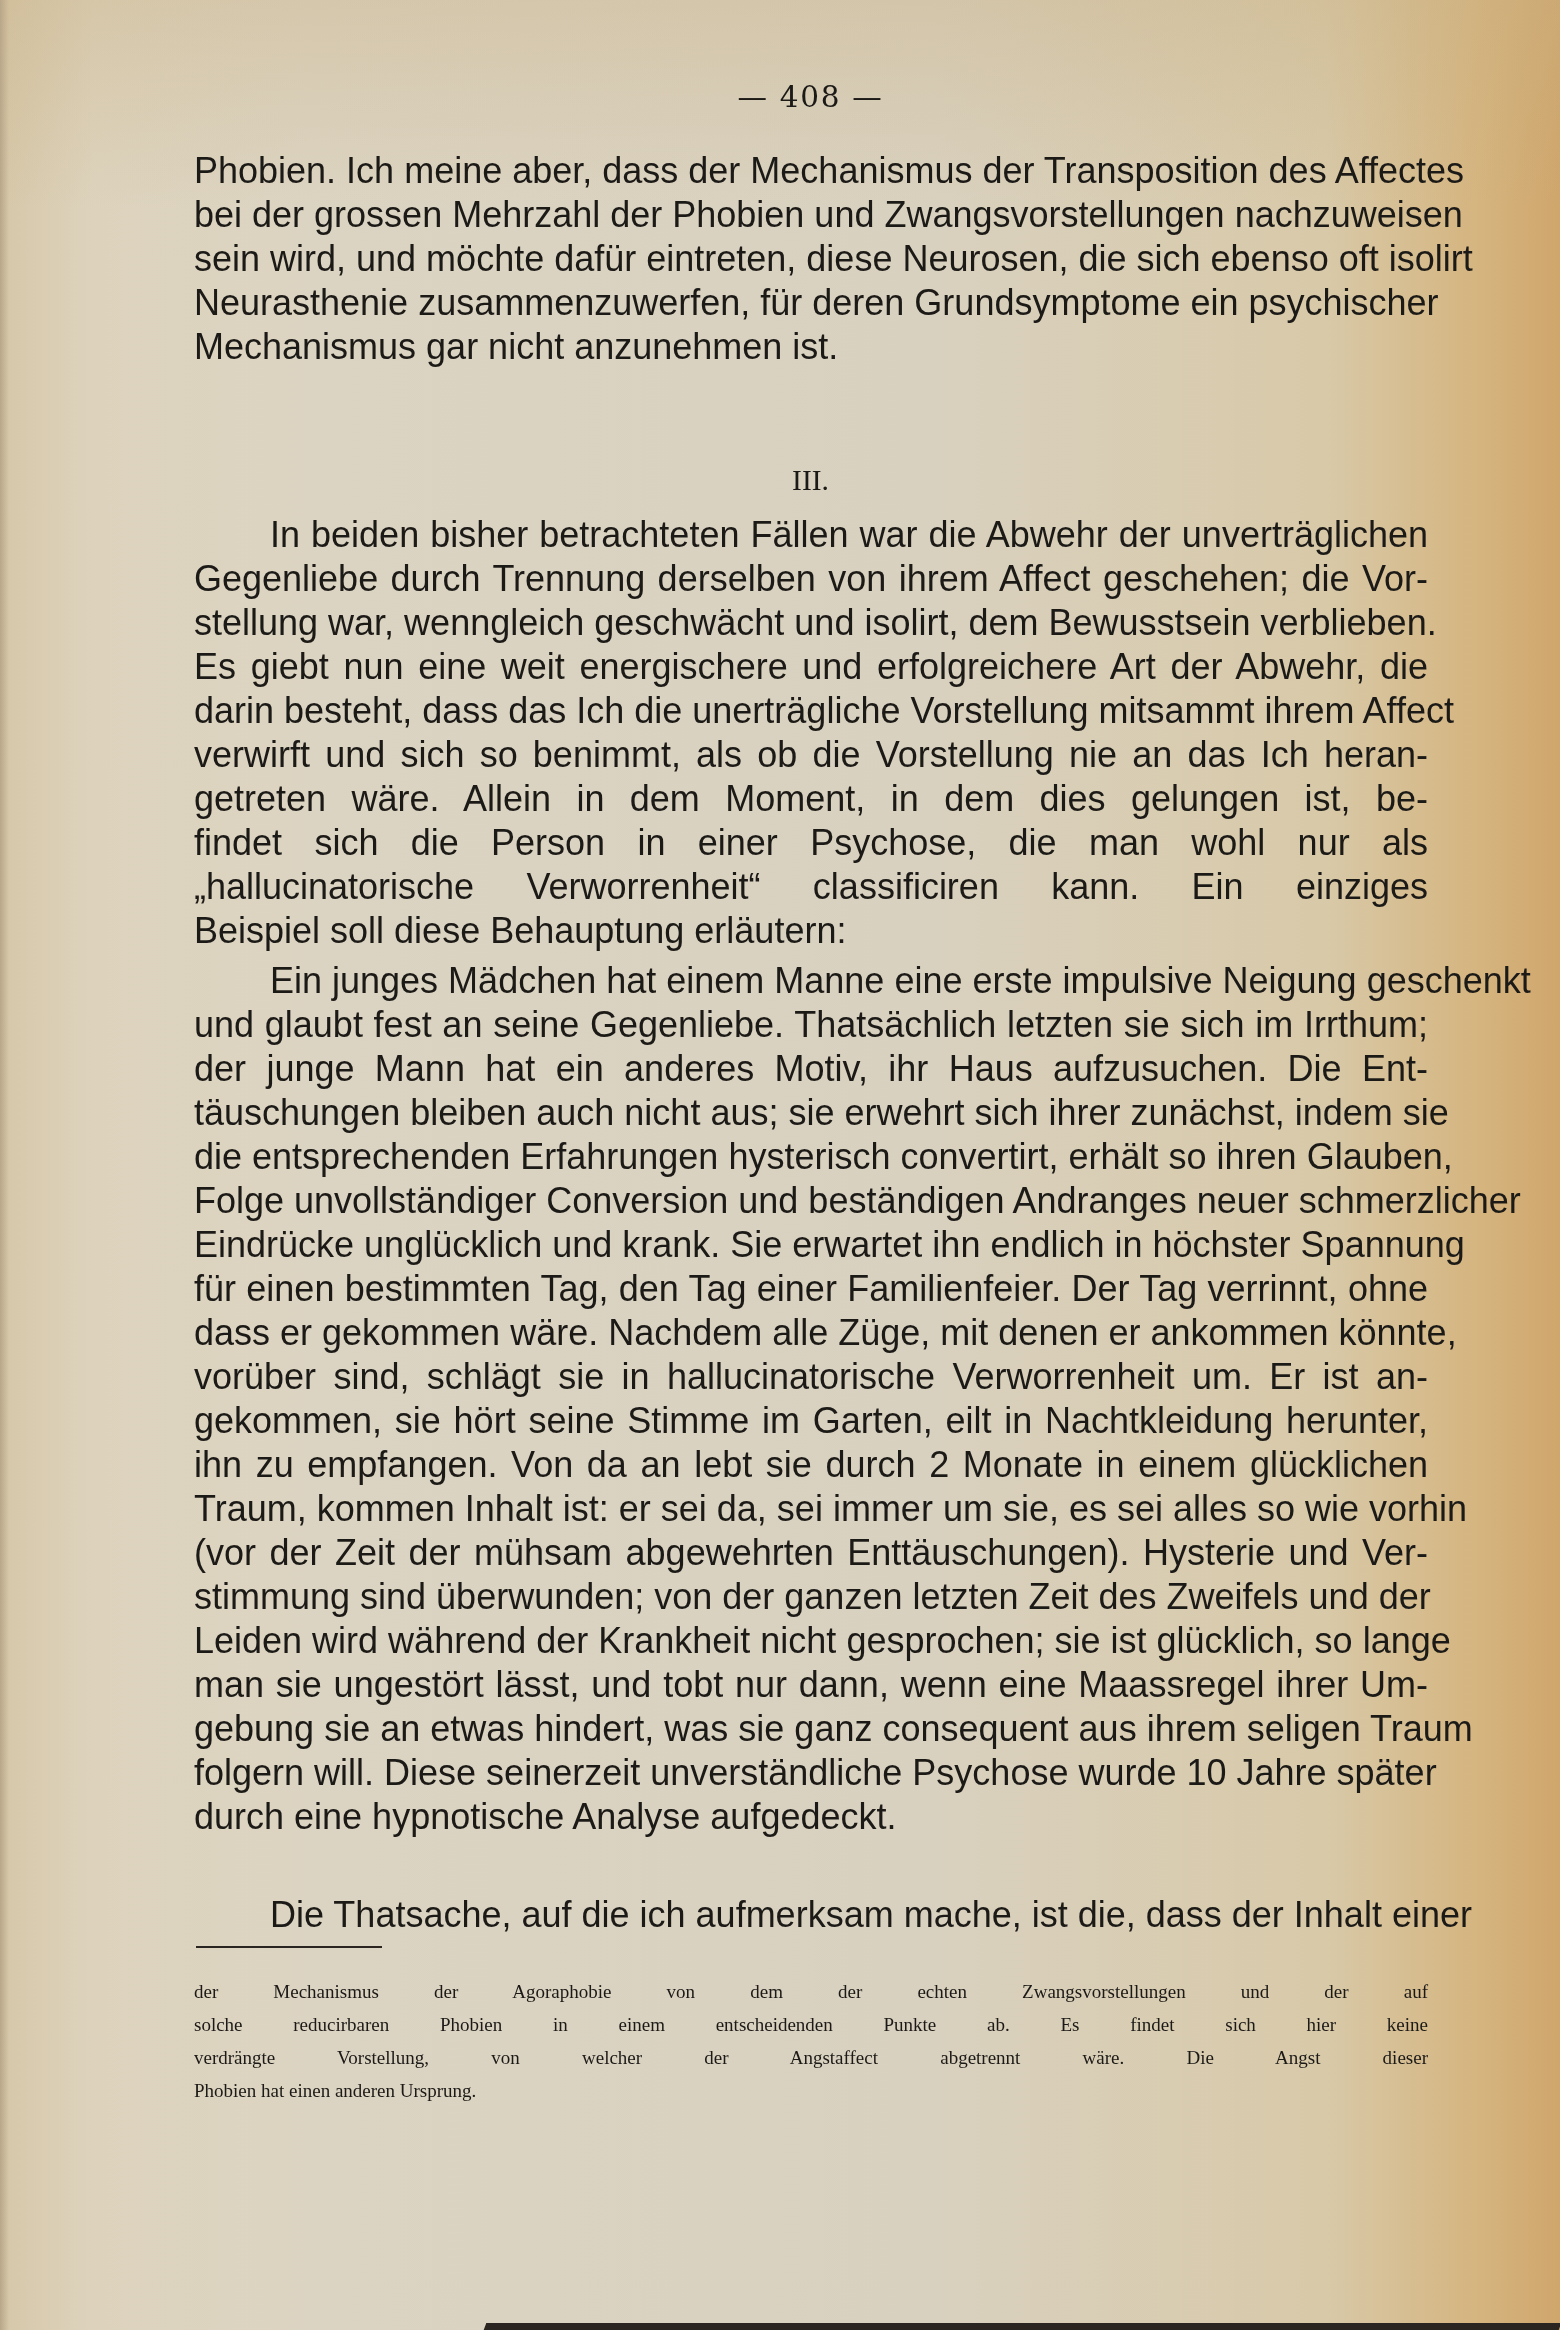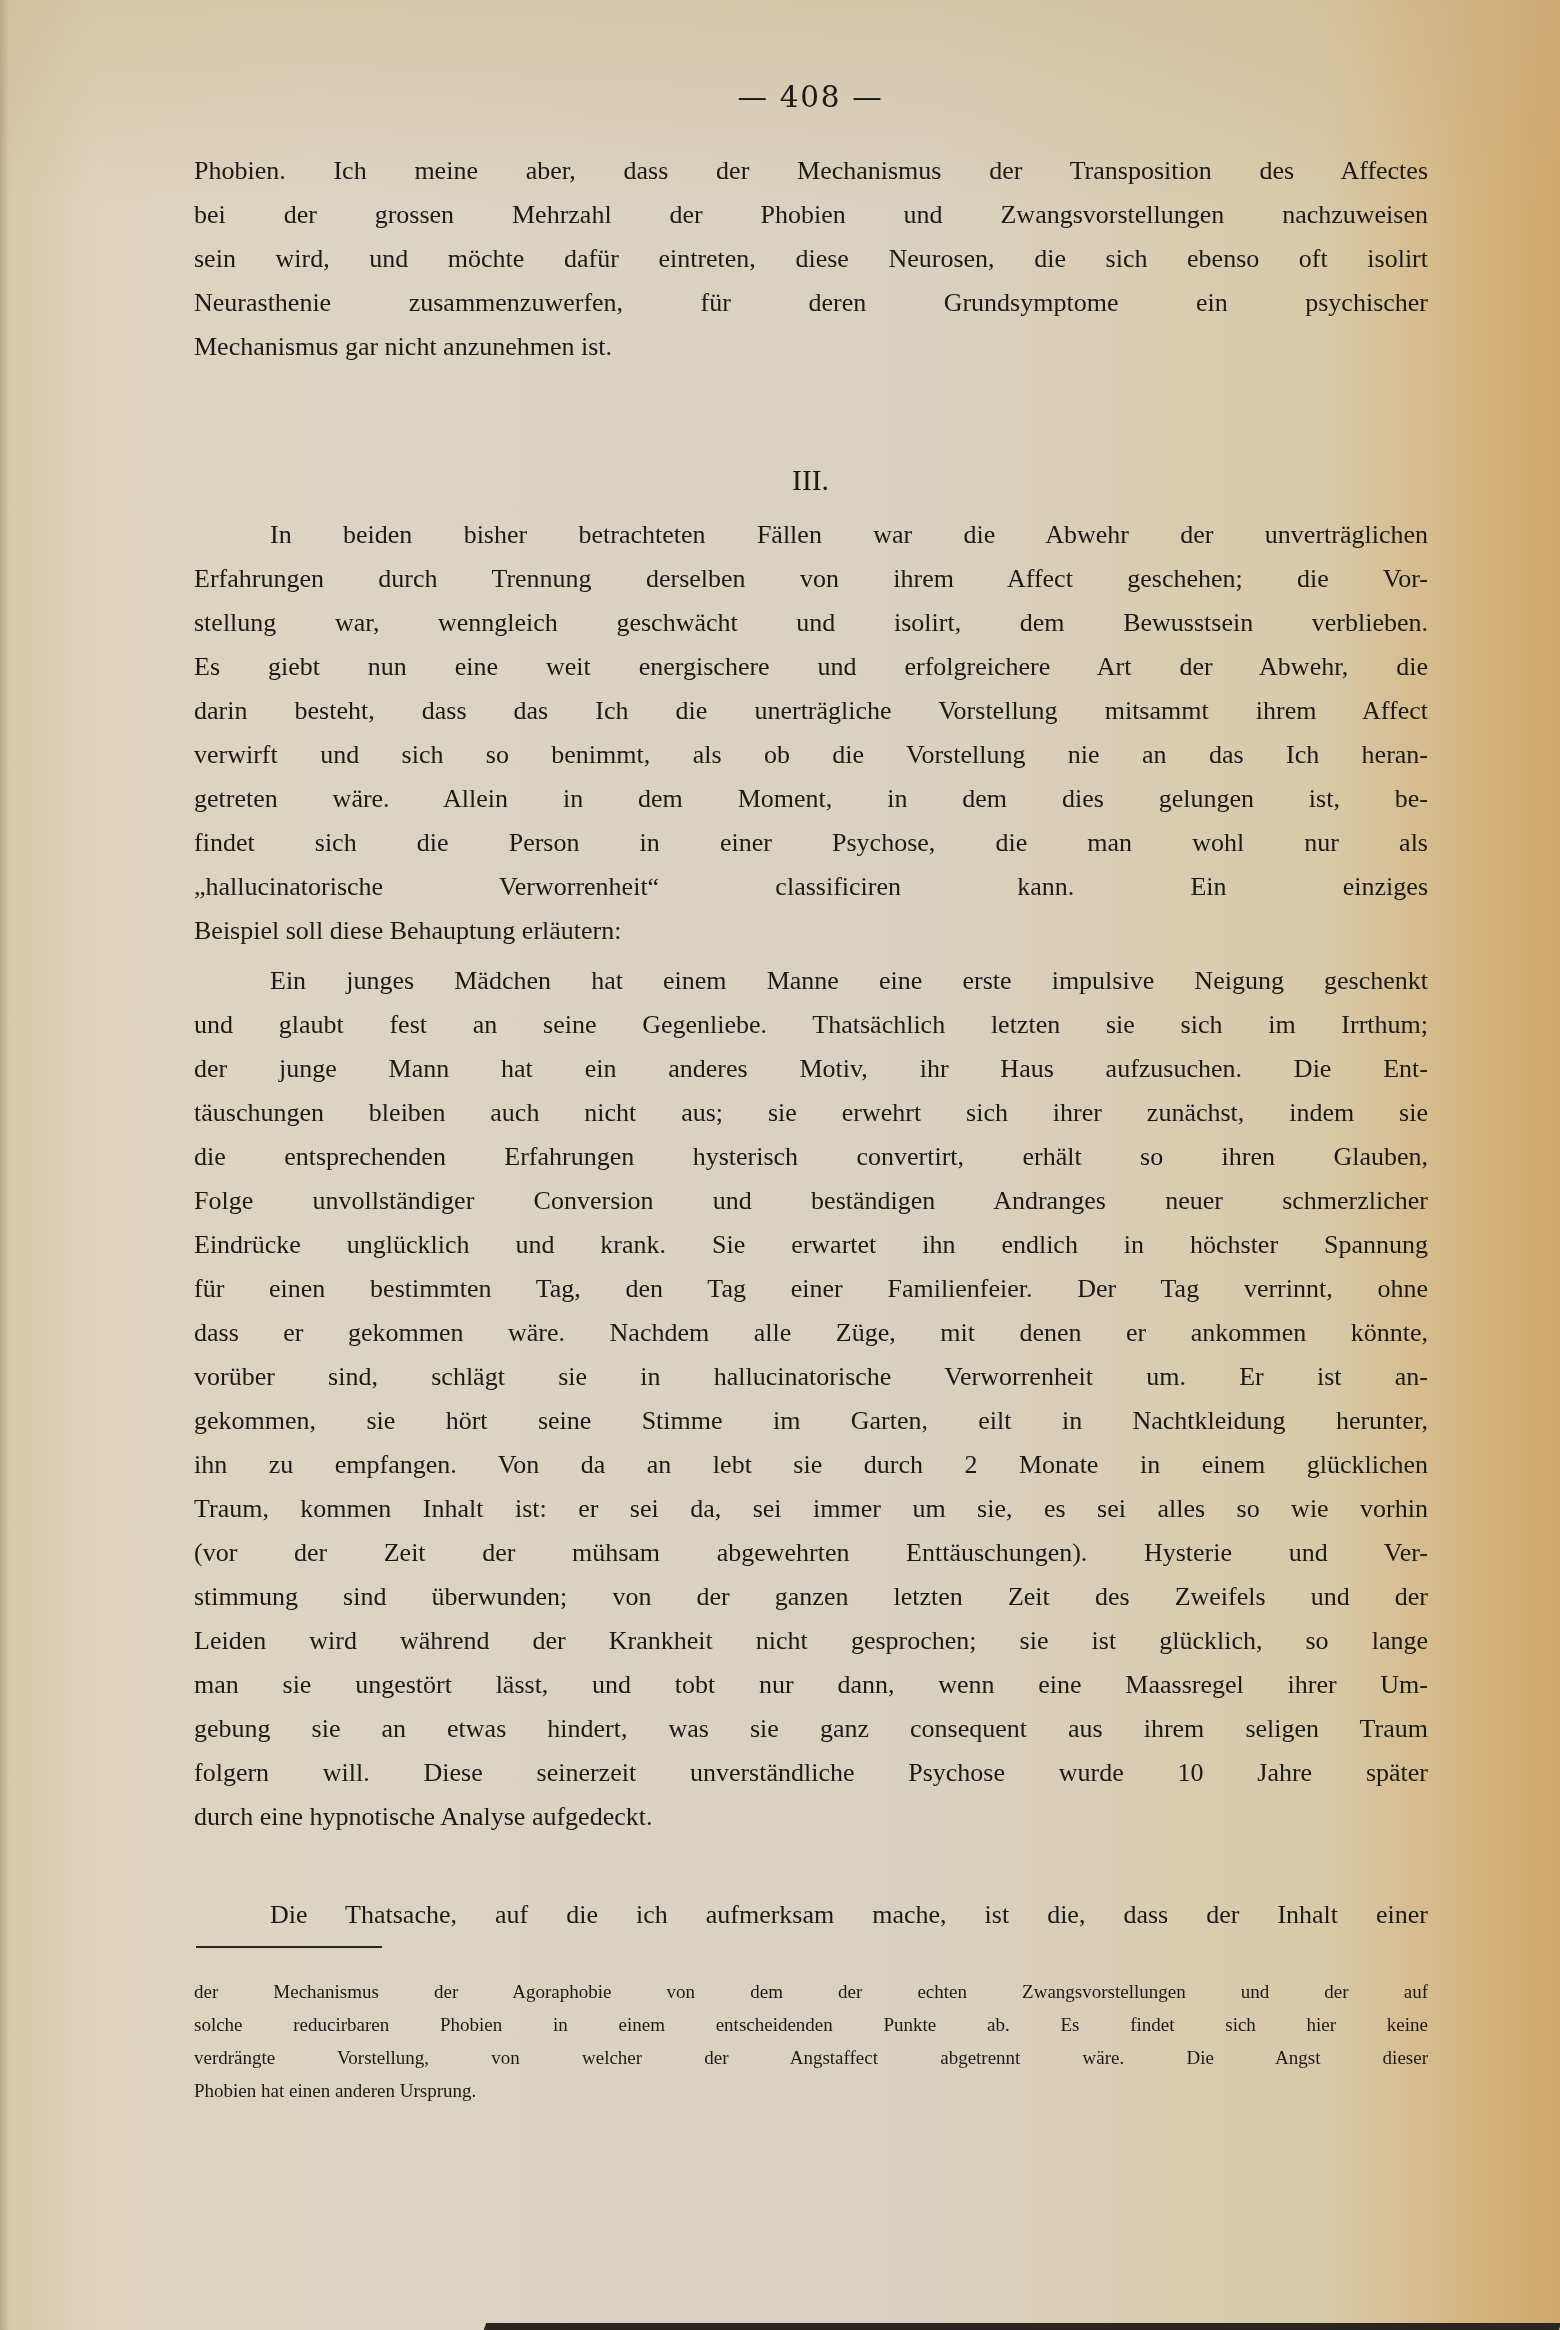--- a/index.html
+++ b/index.html
@@ -42,25 +42,25 @@
       letter-spacing: 1.7px;
     }
     .text-block {
       position: absolute;
       left: 194px;
       width: 1234px;
     }
     .line {
       height: 44px;
       line-height: 44px;
-      font-size: 26px;
+      font-size: 36px;
       white-space: nowrap;
       text-align: justify;
       text-align-last: justify;
-      font-family: Liberation Serif, serif;
+      font-family: Liberation Sans, sans-serif;
     }
     .line.last {
       text-align-last: left;
     }
     .line.indent {
       padding-left: 76px;
     }
     .section-heading {
       position: absolute;
       top: 464px;
@@ -111,21 +111,21 @@
   <div class="line">bei der grossen Mehrzahl der Phobien und Zwangsvorstellungen nachzuweisen</div>
   <div class="line">sein wird, und möchte dafür eintreten, diese Neurosen, die sich ebenso oft isolirt</div>
   <div class="line">Neurasthenie zusammenzuwerfen, für deren Grundsymptome ein psychischer</div>
   <div class="line last">Mechanismus gar nicht anzunehmen ist.</div>
 </div>
 
 <div class="section-heading">III.</div>
 
 <div class="text-block" style="top:513px;">
   <div class="line indent">In beiden bisher betrachteten Fällen war die Abwehr der unverträglichen</div>
-  <div class="line">Erfahrungen durch Trennung derselben von ihrem Affect geschehen; die Vor-</div>
+  <div class="line">Gegenliebe durch Trennung derselben von ihrem Affect geschehen; die Vor-</div>
   <div class="line">stellung war, wenngleich geschwächt und isolirt, dem Bewusstsein verblieben.</div>
   <div class="line">Es giebt nun eine weit energischere und erfolgreichere Art der Abwehr, die</div>
   <div class="line">darin besteht, dass das Ich die unerträgliche Vorstellung mitsammt ihrem Affect</div>
   <div class="line">verwirft und sich so benimmt, als ob die Vorstellung nie an das Ich heran-</div>
   <div class="line">getreten wäre. Allein in dem Moment, in dem dies gelungen ist, be-</div>
   <div class="line">findet sich die Person in einer Psychose, die man wohl nur als</div>
   <div class="line">„hallucinatorische Verworrenheit“ classificiren kann. Ein einziges</div>
   <div class="line last">Beispiel soll diese Behauptung erläutern:</div>
 </div>
 

